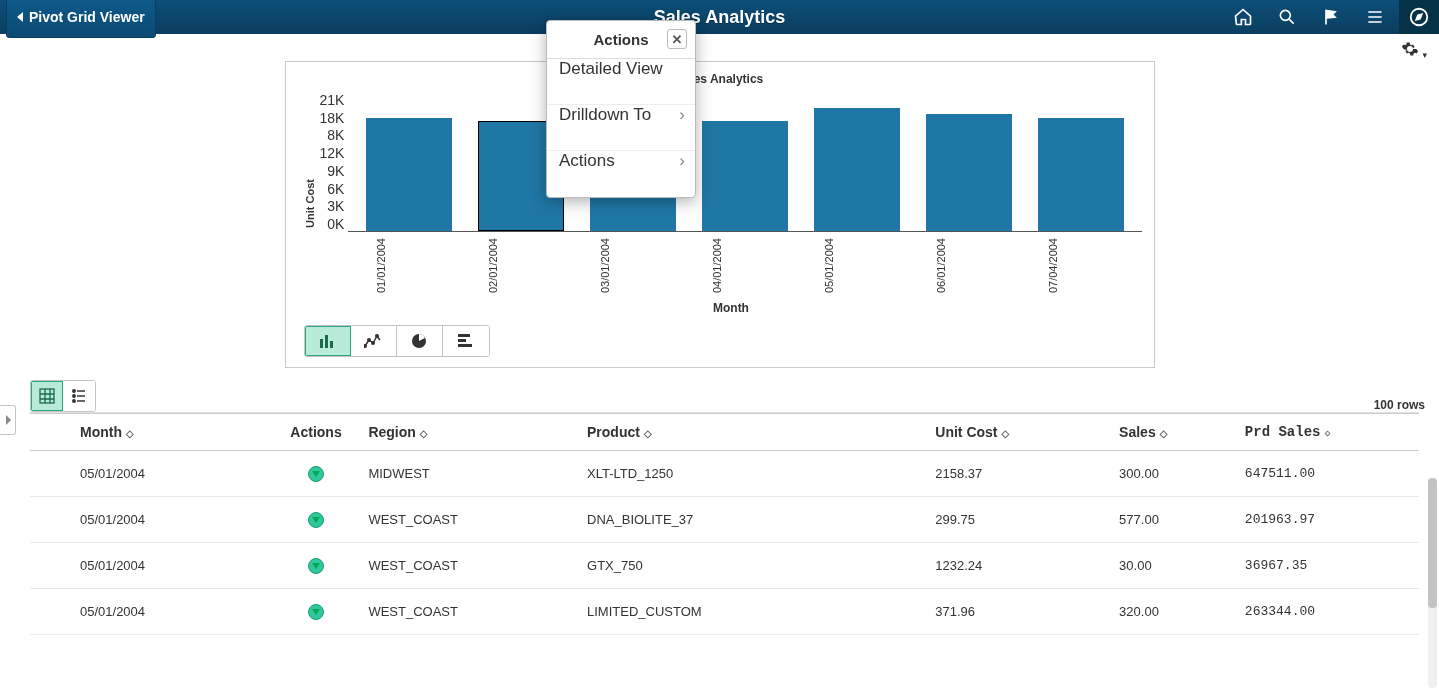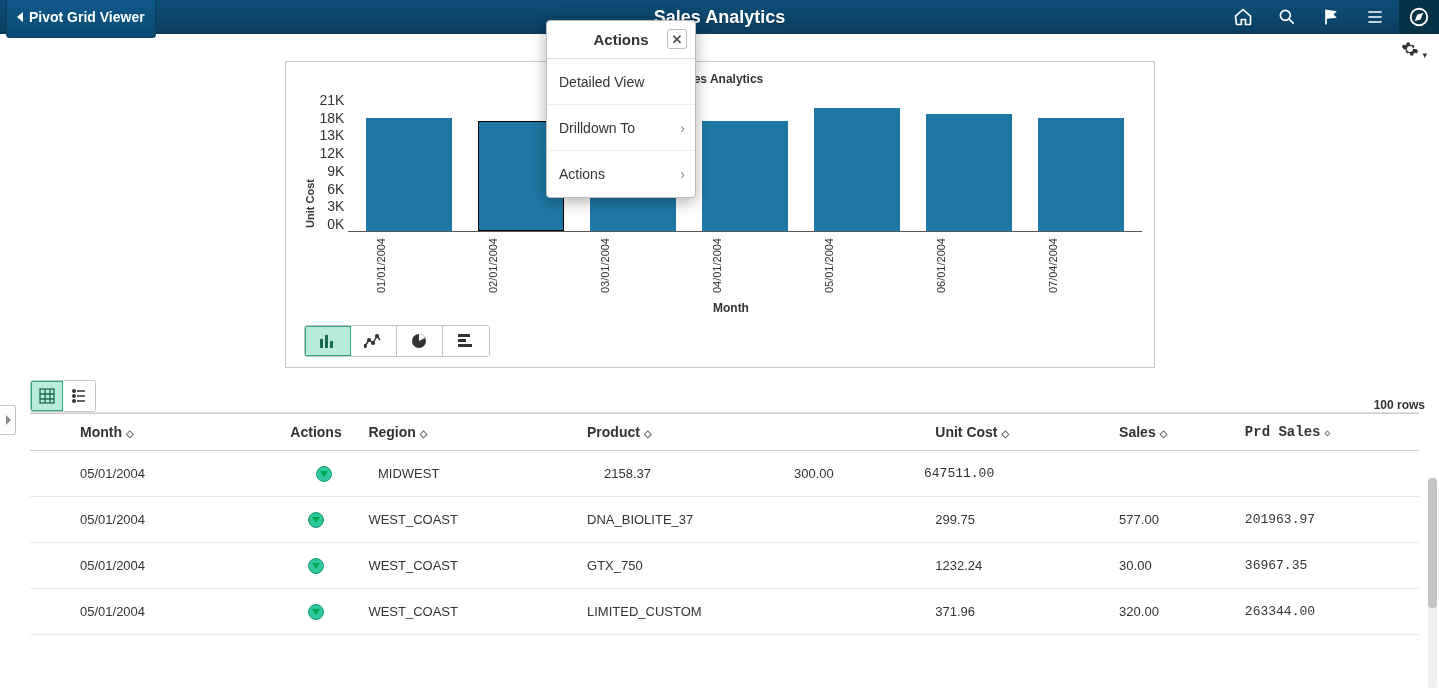--- a/index.html
+++ b/index.html
@@ -63,21 +63,21 @@
   .sort-ico{ font-size:10px; color:#666; margin-left:4px;}
   .act-circle{ width:16px;height:16px;border-radius:50%;background:#2fc79b;border:1px solid #1a9a75;display:inline-flex;align-items:center;justify-content:center;}
   .act-circle svg{display:block;}
   .scrollbar{ position:absolute;right:2px;top:478px;width:9px;height:210px;background:#f0f0f0;border-radius:4px;}
   .scrollbar .thumb{width:100%;height:130px;background:#c4c4c4;border-radius:4px;}
 
   
   .popup { position:absolute; left:546px; top:20px; width:150px; background:#fff; border:1px solid #bbb; border-radius:4px; box-shadow:0 4px 16px rgba(0,0,0,.3); z-index:50;}
   .popup-head { display:flex; align-items:center; justify-content:center; height:38px; border-bottom:1px solid #ddd; position:relative; font-weight:bold; font-size:15px;}
   .popup-close{ position:absolute; right:8px; top:8px; width:20px;height:20px;border:1px solid #bbb;border-radius:3px;display:flex;align-items:center;justify-content:center;font-size:13px;color:#555;cursor:pointer;}
-  .popup-item{ height:46px; display:flex; align-items:center; padding:0 12px; border-bottom:1px solid #eee; font-size:14px; cursor:pointer; position:relative;}
+  .popup-item{ height:46px; display:flex; padding:0 12px; border-bottom:1px solid #eee; font-size:17px; cursor:pointer; position:relative;}
   .popup-item:last-child{border-bottom:none;}
   .popup-item .chev-r{ position:absolute; right:10px; color:#888;}
 </style>
 </head>
 <body>
 
 <div class="top-header">
   <div class="back-btn">
     <span class="chev"></span>
     <span>Pivot Grid Viewer</span>
@@ -125,21 +125,21 @@
 
 <div class="chart-panel">
   <div class="chart-title">Sales Analytics</div>
   <div class="chart-area">
     <div class="yaxis-label">Unit Cost</div>
     <div class="chart-body">
       <div class="yplot">
         <div class="yticks" id="yticks">
             <div>21K</div>
             <div>18K</div>
-            <div>13K</div>
+            <div>8K</div>
             <div>12K</div>
             <div>9K</div>
             <div>6K</div>
             <div>3K</div>
             <div>0K</div>
           </div>
         <div class="plot" id="plot">
             <div class="bar" style="height: 113.333px;"></div>
             <div class="bar selected" style="height: 110px;"></div>
             <div class="bar" style="height: 86.6667px;"></div>
@@ -233,20 +233,21 @@
   </div>
   <div id="grid-body">
       <div class="grid-row">
         <div class="c-month">05/01/2004</div>
         <div class="c-actions"><span class="act-circle">
             <svg width="8" height="6" viewBox="0 0 8 6" fill="#0a5">
               <path d="M0 0h8L4 6z"></path>
             </svg>
           </span></div>
         <div class="c-region">MIDWEST</div>
+        <div class="c-product">XLT-LTD_1250</div>
         <div class="c-unitcost">2158.37</div>
         <div class="c-sales">300.00</div>
         <div class="c-prdsales">647511.00</div>
       </div>
       <div class="grid-row">
         <div class="c-month">05/01/2004</div>
         <div class="c-actions"><span class="act-circle">
             <svg width="8" height="6" viewBox="0 0 8 6" fill="#0a5">
               <path d="M0 0h8L4 6z"></path>
             </svg>

